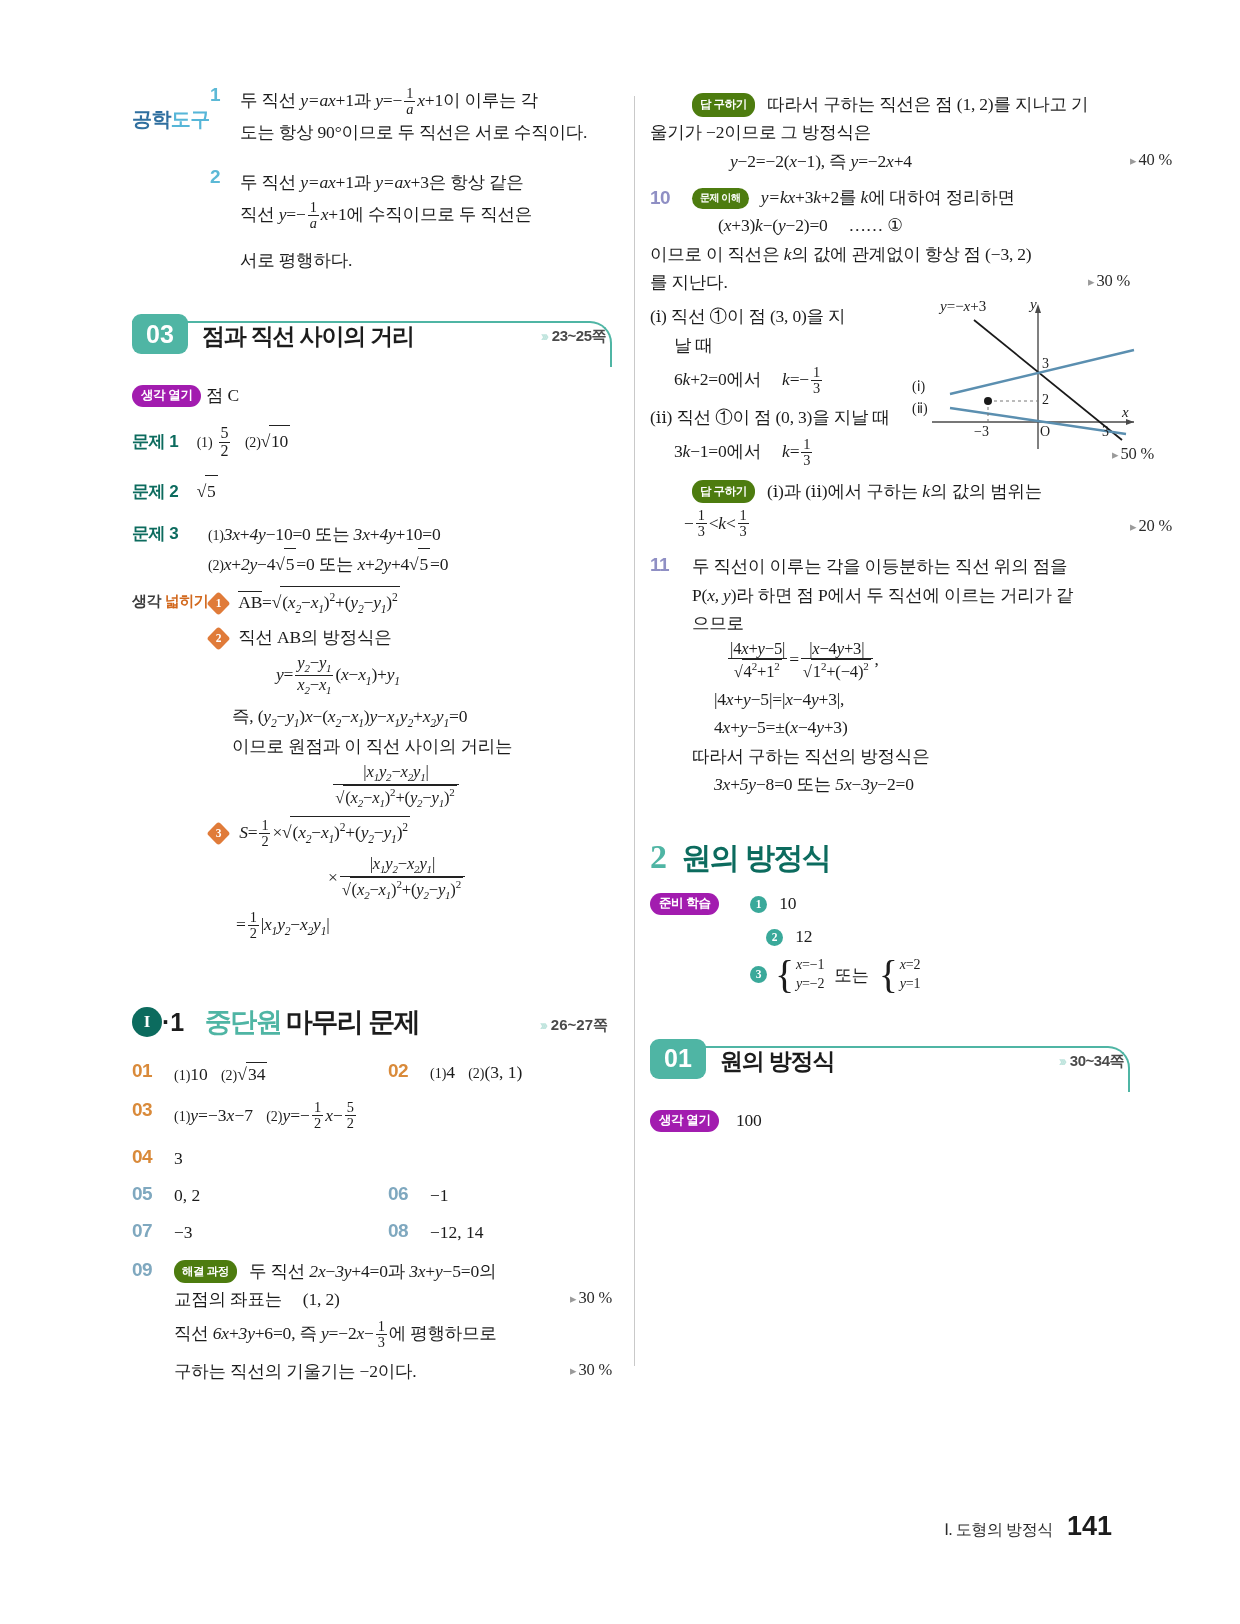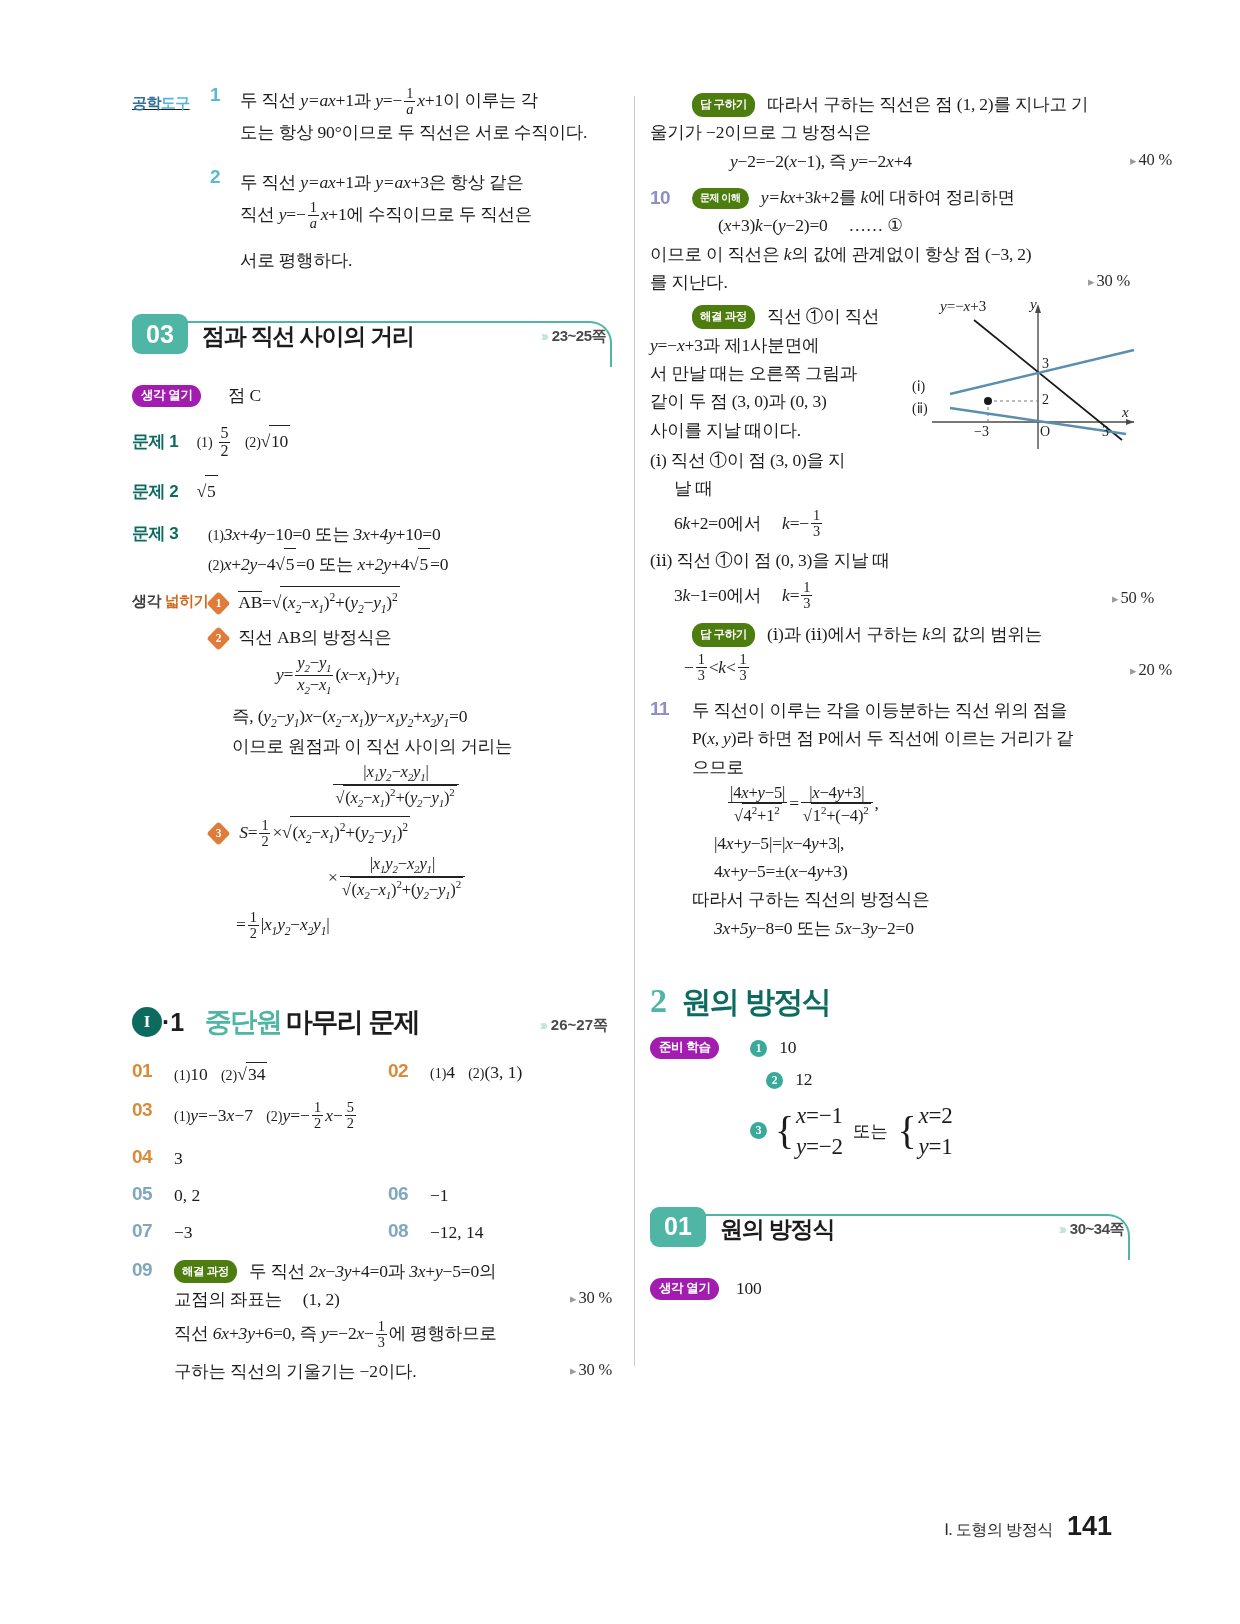--- a/index.html
+++ b/index.html
@@ -35,21 +35,21 @@
     font-size:12.5px; font-weight:bold; padding:2px 9px 3px;
     letter-spacing:-0.4px; vertical-align:2px; white-space:nowrap;
   }
   .tag-grey   { background:#4d7c0f; }
   .tag-mint   { background:#a21caf; }
   .lbl-teal  { color:#0c6b5e; font-weight:bold; font-size:17px; letter-spacing:-0.5px;}
   .lbl-gray  { color:#3b3b3b; font-weight:bold; font-size:15px; letter-spacing:-0.5px;}
   .lbl-org   { color:#d2691e; }
 
   
-  .eng-head { position:absolute; left:0; top:4px; font-size:15px; font-weight:bold; letter-spacing:-0.6px;text-decoration:underline;}
+  .eng-head { position:absolute; left:0; top:16px; font-size:20px; font-weight:bold; letter-spacing:-0.6px;}
   .eng-head .a { color:#2f6f9f; }
   .eng-head .b { color:#56b6d8; }
   .num-blue { color:#5cb9d6; font-weight:bold; font-size:19px; font-family:"Liberation Sans",sans-serif;}
 
   
   .sect {
     position:relative; height:46px; margin:26px 0 14px;
     border-top:2.5px solid #4fb5a4;
     border-right:2.5px solid #4fb5a4;
     border-top-right-radius:22px;
@@ -120,21 +120,21 @@
   .frac { display:inline-block; vertical-align:middle; text-align:center; font-size:0.82em; line-height:1.05; margin:0 2px; position:relative; top:-0.06em;}
   .frac .n { display:block; padding:0 2px;}
   .frac .d { display:block; border-top:1.2px solid #222; padding:0 2px;}
   .sqrt { display:inline-block; border-top:1.1px solid #222; padding:1px 2px 0 2px; margin-left:-1px;}
   .radsym { font-family:"Liberation Serif",serif; font-style:normal;}
   sub,sup { font-size:0.66em; }
 
   
   .sys { display:inline-flex; align-items:center; vertical-align:middle;}
   .sys .br { font-size:40px; font-family:"Liberation Serif",serif; line-height:0.9; font-weight:300;}
-  .sys .eqs { display:inline-block; font-family:"Liberation Serif",serif; font-size:23px; line-height:1.35; padding-left:2px;}
+  .sys .eqs { display:inline-block; font-family:"Liberation Serif",serif; font-size:14px; line-height:1.35; padding-left:2px;}
 
   
   .graph { position:absolute; right:-6px; top:322px; width:210px; height:160px;}
 
   
   .footer { position:absolute; right:128px; bottom:82px; display:flex; align-items:baseline; }
   .footer .fch { font-family:"Liberation Serif",serif; font-size:16px; color:#2b2b2b; letter-spacing:-0.4px;}
   .footer .fpg { font-size:27px; font-weight:bold; color:#1c1c1c; margin-left:14px;}
   .indent2 { padding-left:66px; }
 </style>
@@ -171,21 +171,21 @@
     </div>
 
     <div class="sect">
       <div class="badge">03</div>
       <div class="stitle">점과 직선 사이의 거리</div>
       <div class="spage"><span class="chev">›››</span><span>23~25쪽</span></div>
     </div>
 
     <div class="row" style="margin-bottom:16px;">
       <span class="tag tag-mint"><span>생각</span> <span>열기</span></span>
-      <span class="kt" style="margin-left:22px;">점 <span class="mathup">C</span></span>
+      <span class="kt" style="margin-left:0;">점 <span class="mathup">C</span></span>
     </div>
 
     <div class="row" style="margin-bottom:14px; height:36px;">
       <span class="lbl-teal">문제 1</span>
       <span class="kt" style="margin-left:14px;">
         <span class="mathup" style="font-size:14px;">(1)</span> <span class="frac" style="font-size:16px;"><span class="n mathup">5</span><span class="d mathup">2</span></span>
         &nbsp;&nbsp;<span class="mathup" style="font-size:14px;">(2)</span><span class="radsym">√</span><span class="sqrt mathup">10</span>
       </span>
     </div>
 
@@ -358,30 +358,20 @@
         </div>
         <div class="kt" style="margin-left:-42px;">
           이므로 이 직선은 <span class="math">k</span>의 값에 관계없이 항상 점 <span class="mathup">(−3, 2)</span>
         </div>
         <div class="kt" style="margin-left:-42px; position:relative;">
           를 지난다.
           <span class="pct" style="top:0; right:0;">30 %</span>
         </div>
 
         <div style="position:relative; margin-top:6px;">
-          <div class="kt" style="width:250px;">
-            <div>
-              <span class="tag tag-grey" style="font-size:11.5px; padding:2px 8px 3px;">해결 과정</span>
-              <span style="margin-left:8px;">직선 ①이 직선</span>
-            </div>
-            <div style="margin-left:-42px;"><span class="math">y</span><span class="mathup">=−</span><span class="math">x</span><span class="mathup">+3</span>과 제1사분면에</div>
-            <div style="margin-left:-42px;">서 만날 때는 오른쪽 그림과</div>
-            <div style="margin-left:-42px;">같이 두 점 <span class="mathup">(3, 0)</span>과 <span class="mathup">(0, 3)</span></div>
-            <div style="margin-left:-42px;">사이를 지날 때이다.</div>
-          </div>
 
           <div class="graph" style="position:absolute; right:-8px; top:-8px; width:212px; height:160px;">
             <svg width="212" height="160" viewBox="0 0 212 160">
 
               <line x1="6" y1="128" x2="208" y2="128" stroke="#4a4a4a" stroke-width="1.4"></line>
               <polygon points="208,128 200,125 200,131" fill="#4a4a4a"></polygon>
 
               <line x1="112" y1="155" x2="112" y2="14" stroke="#4a4a4a" stroke-width="1.4"></line>
               <polygon points="112,10 109,19 115,19" fill="#4a4a4a"></polygon>
 

